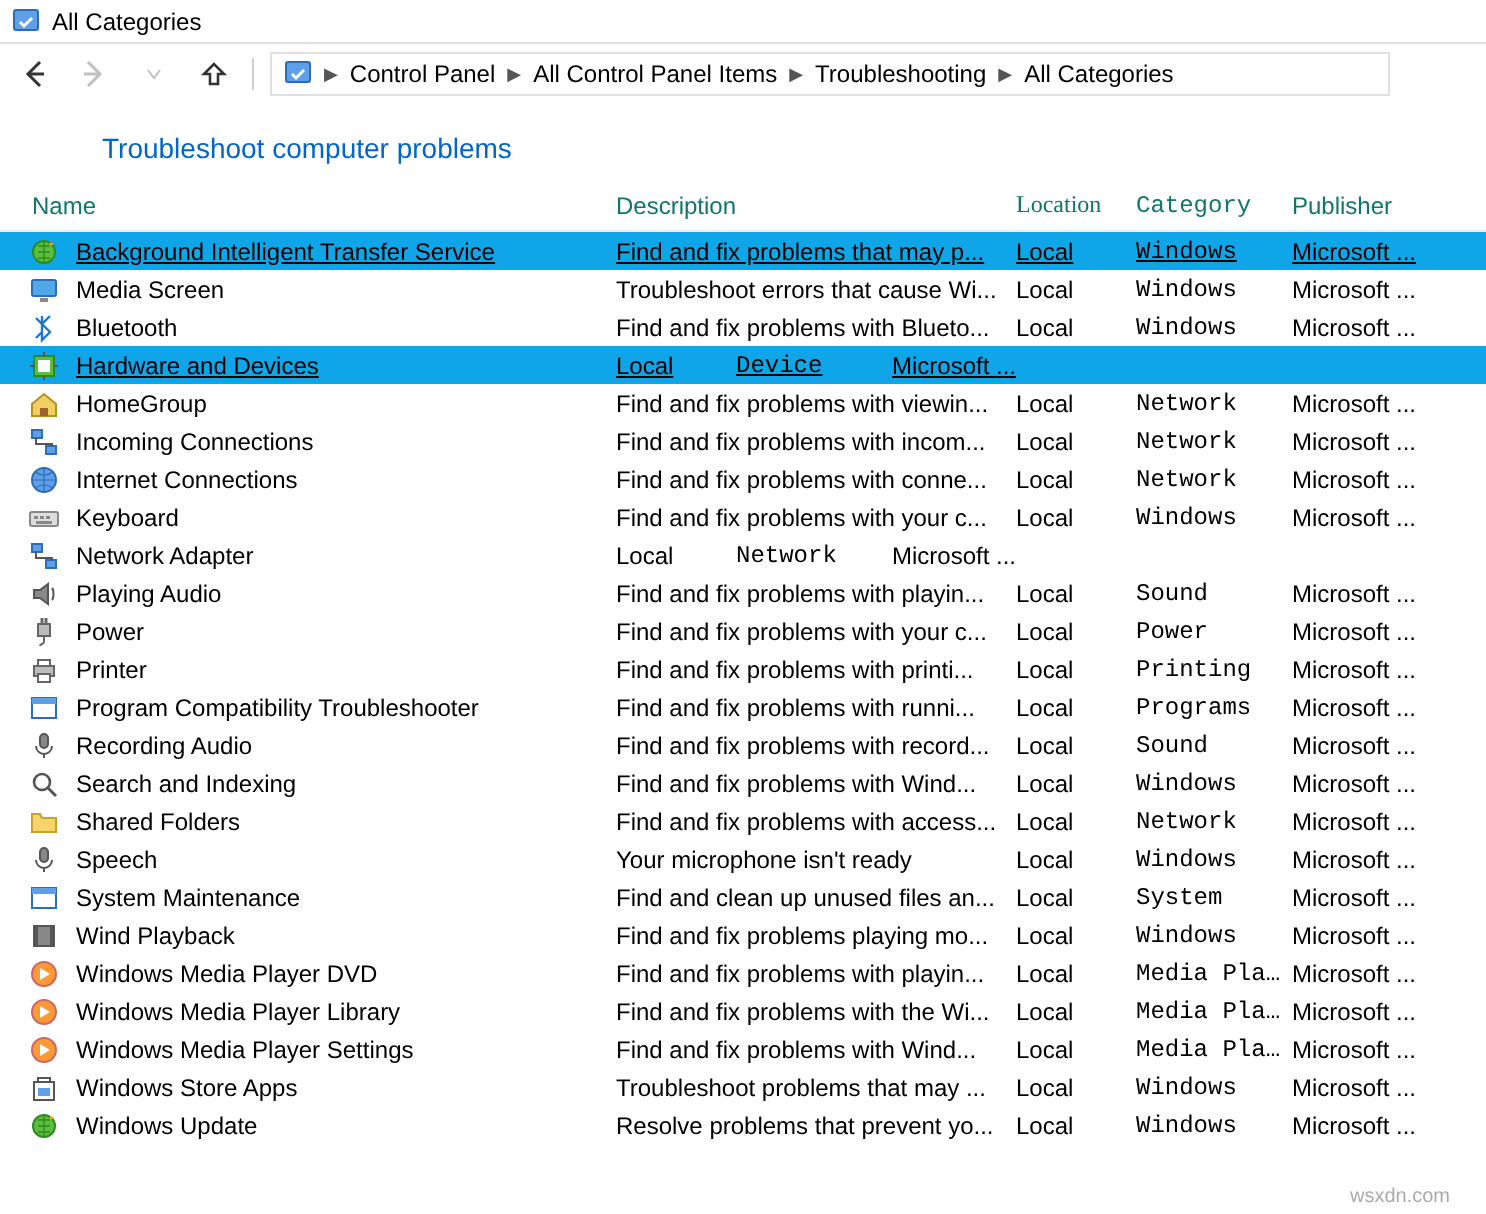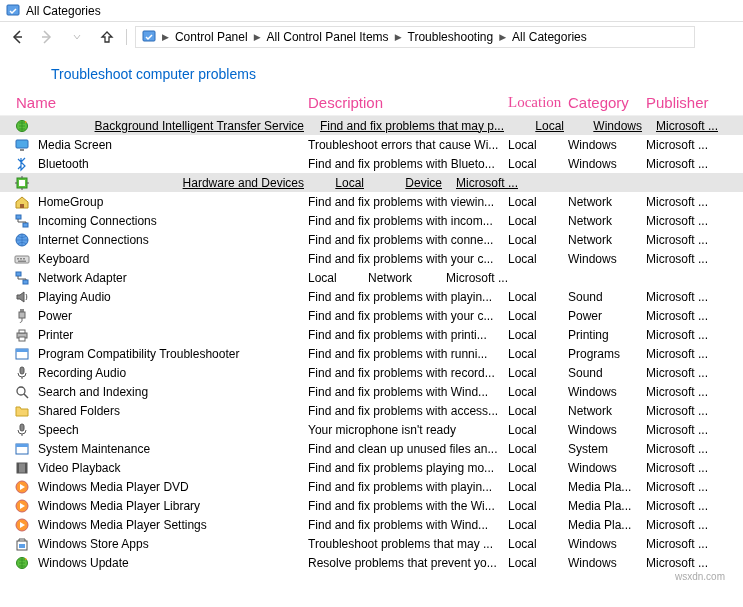--- a/index.html
+++ b/index.html
@@ -79,58 +79,58 @@
     }
     .columns-header {
       display: flex;
       padding: 0 14px;
       border-bottom: 1px solid #f0f0f0;
       height: 26px;
       align-items: center;
     }
     .columns-header .col {
       padding: 4px 2px;
-      font-size: 15px;
-      color: #ec4899;
+      font-size: 12px;
+      color: #0f766e;
       cursor: pointer;
     }
     .col-name { width: 292px; }
     .col-desc { width: 200px; }
     .col-loc  { width: 60px; font-family: Liberation Serif, serif; }
-    .col-cat  { width: 78px; }
+    .col-cat  { width: 78px; font-family: Liberation Mono, monospace; }
     .col-pub  { width: 76px; }
     .rows { }
     .row {
       display: flex;
       align-items: center;
       padding: 0 14px;
       height: 19px;
       font-size: 12px;
       white-space: nowrap;
     }
-    .row.highlight { background: #e5e5e5; text-align: right; }
+    .row.highlight { background: #0ea5e9; }
     .row .row-icon {
       width: 16px;
       height: 16px;
       margin-right: 6px;
       flex-shrink: 0;
     }
     .row .cell { overflow: hidden; text-overflow: ellipsis; padding: 0 2px; }
     .row .cell-name { width: 270px; }
     .row .cell-desc { width: 200px; }
     .row .cell-loc  { width: 60px; }
-    .row .cell-cat  { width: 78px; }
+    .row .cell-cat  { width: 78px; font-family: Liberation Mono, monospace; }
     .row .cell-pub  { width: 76px; }
     .underline { text-decoration: underline; }
     .watermark {
       position: absolute;
       font-size: 10px;
       color: #aaa;
       left: 675px;
-      top: 571px;
+      top: 593px;
     }
     svg { display: block; }
   </style>
 </head>
 <body>
 
 <div class="titlebar">
   <span class="app-icon">
     <svg width="14" height="14" viewBox="0 0 14 14">
       <rect x="1" y="1" width="12" height="10" rx="1" fill="#5ea0e8" stroke="#2d6cb8"></rect>
@@ -438,21 +438,21 @@
       <span class="cell cell-pub">Microsoft ...</span>
     </div>
     <div class="row">
       <span class="row-icon">
         <svg width="16" height="16" viewBox="0 0 16 16">
           <rect x="3" y="3" width="10" height="10" fill="#888" stroke="#555"></rect>
           <rect x="3" y="3" width="2" height="10" fill="#555"></rect>
           <rect x="11" y="3" width="2" height="10" fill="#555"></rect>
         </svg>
       </span>
-      <span class="cell cell-name">Video Playback</span>
+      <span class="cell cell-name">Wind Playback</span>
       <span class="cell cell-desc">Find and fix problems playing mo...</span>
       <span class="cell cell-loc">Local</span>
       <span class="cell cell-cat">Windows</span>
       <span class="cell cell-pub">Microsoft ...</span>
     </div>
     <div class="row">
       <span class="row-icon">
         <svg width="16" height="16" viewBox="0 0 16 16">
           <circle cx="8" cy="8" r="6" fill="#ff9933" stroke="#c66"></circle>
           <path d="M6 5v6l5-3z" fill="#fff"></path>

